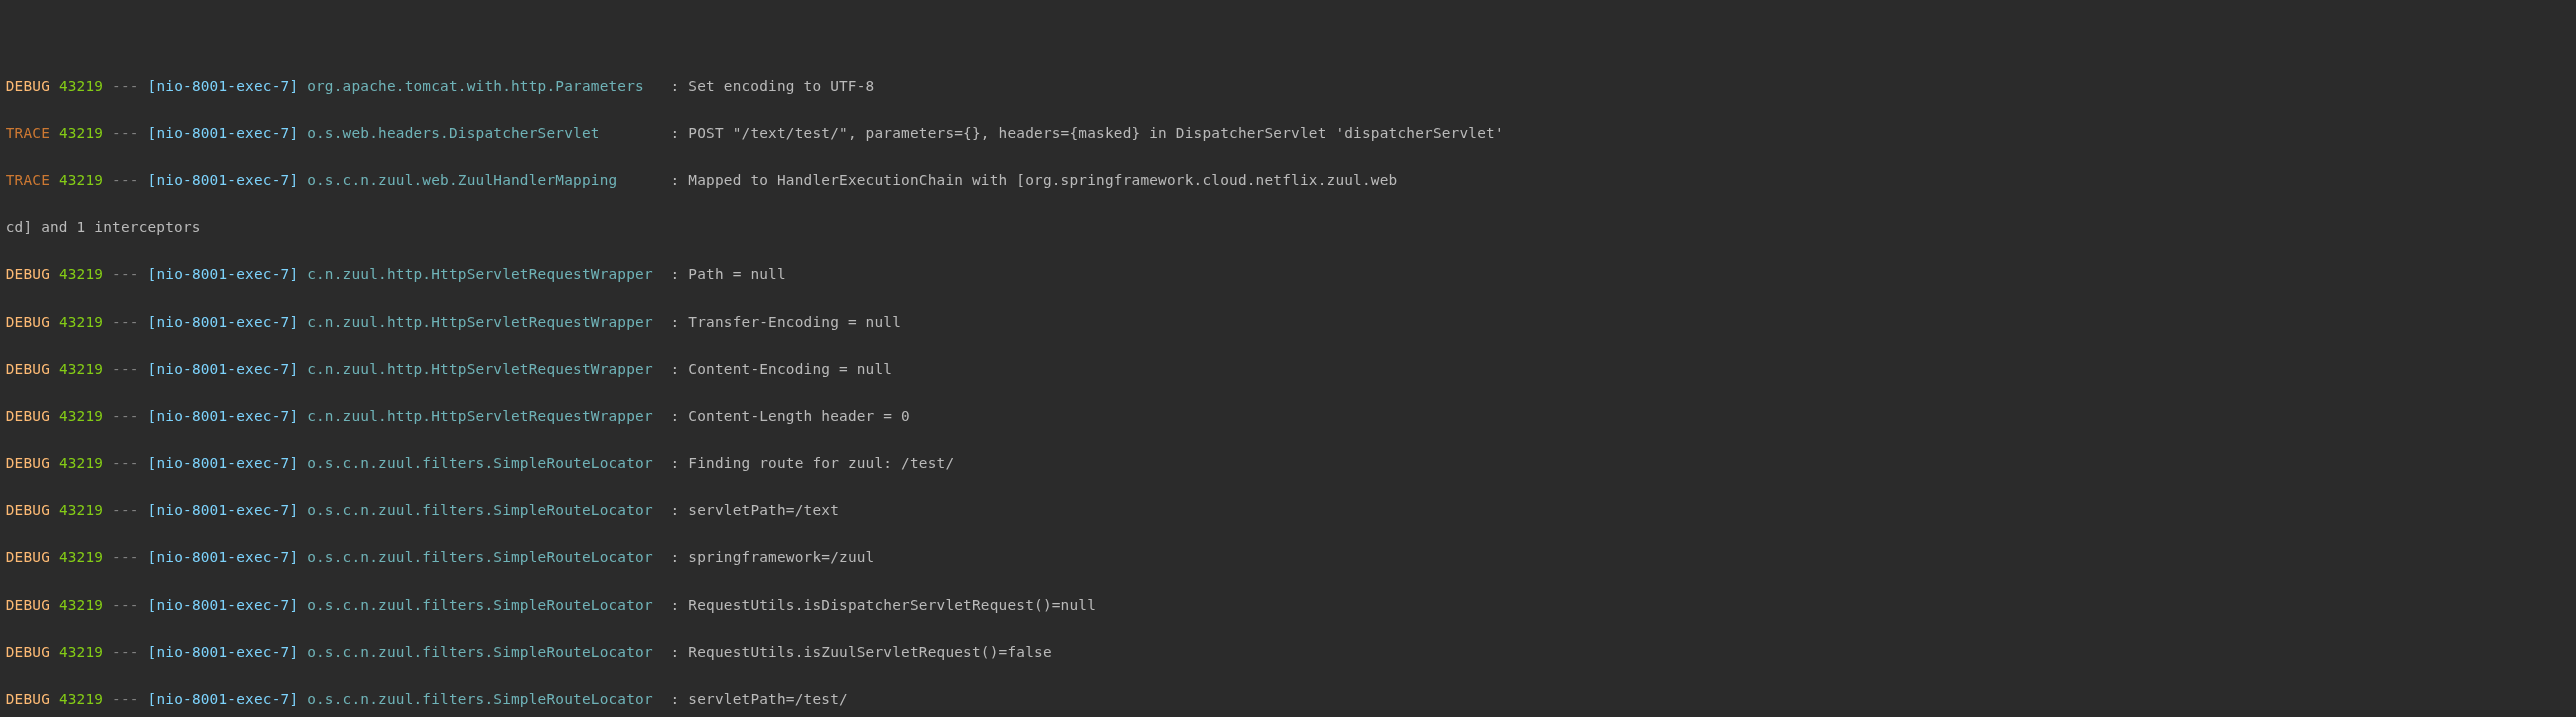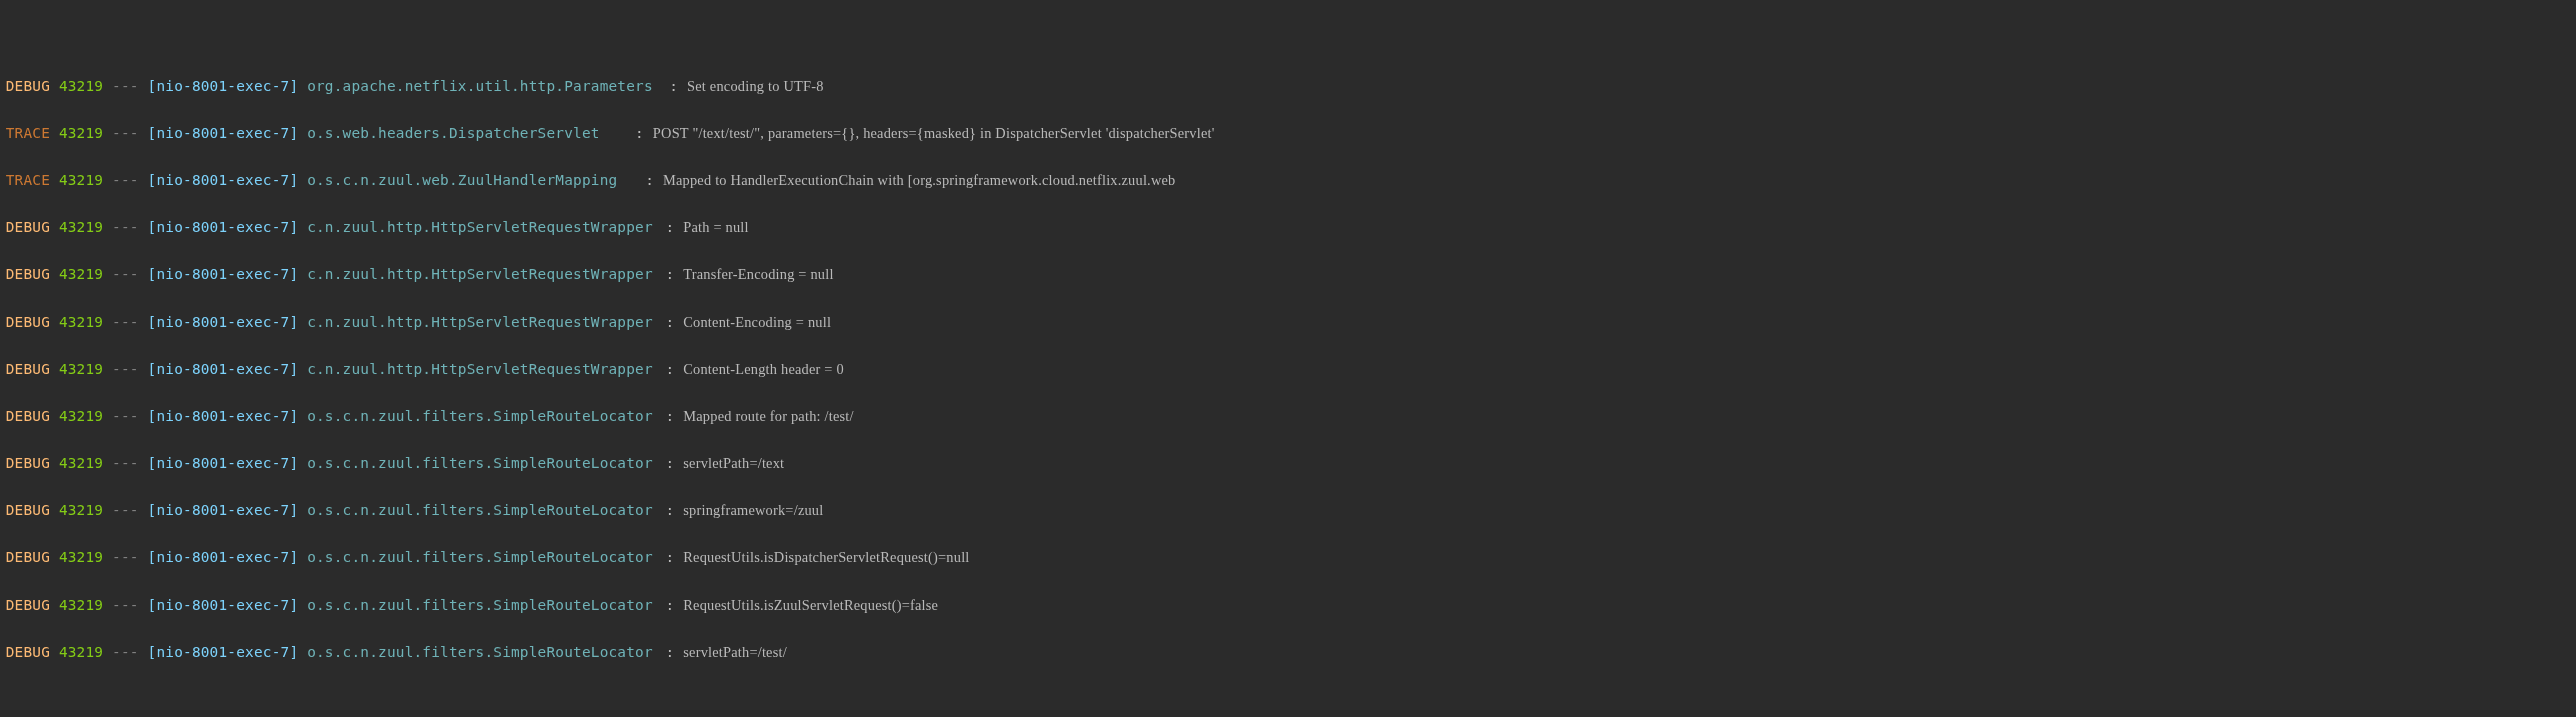--- a/index.html
+++ b/index.html
@@ -16,34 +16,35 @@
   .log{
     padding:3.8px 5.7px 7.6px 5.7px;
   }
   .lvl-DEBUG{color:#fdba74;}
   .lvl-TRACE{color:#cc7832;}
   .pid{color:#84cc16;}
   .dash{color:#808080;}
   .thr{color:#7dd3fc;}
   .cls{color:#6fb3b8;}
   .sep{color:#bababa;}
-  .msg{color:#bababa;font-family:Liberation Serif, serif;}
+  .msg{color:#bababa;}
   .ln{display:block;}
 </style>
 </head>
 <body>
 <div class="log">
-<span class="ln"><span class="lvl-DEBUG">DEBUG</span> <span class="pid">43219</span> <span class="dash">---</span> <span class="thr">[nio-8001-exec-7]</span> <span class="cls">org.apache.netflix.util.http.Parameters</span><span class="msg">  </span> <span class="sep">:</span> <span class="msg">Set encoding to UTF-8</span></span>
+<span class="ln"><span class="lvl-DEBUG">DEBUG</span> <span class="pid">43219</span> <span class="dash">---</span> <span class="thr">[nio-8001-exec-7]</span> <span class="cls">org.apache.tomcat.with.http.Parameters</span><span class="msg">  </span> <span class="sep">:</span> <span class="msg">Set encoding to UTF-8</span></span>
 <span class="ln"><span class="lvl-TRACE">TRACE</span> <span class="pid">43219</span> <span class="dash">---</span> <span class="thr">[nio-8001-exec-7]</span> <span class="cls">o.s.web.headers.DispatcherServlet</span><span class="msg">       </span> <span class="sep">:</span> <span class="msg">POST "/text/test/", parameters={}, headers={masked} in DispatcherServlet 'dispatcherServlet'</span></span>
 <span class="ln"><span class="lvl-TRACE">TRACE</span> <span class="pid">43219</span> <span class="dash">---</span> <span class="thr">[nio-8001-exec-7]</span> <span class="cls">o.s.c.n.zuul.web.ZuulHandlerMapping</span><span class="msg">     </span> <span class="sep">:</span> <span class="msg">Mapped to HandlerExecutionChain with [org.springframework.cloud.netflix.zuul.web</span></span>
+<span class="ln"><span class="msg">cd] and 1 interceptors</span></span>
 <span class="ln"><span class="lvl-DEBUG">DEBUG</span> <span class="pid">43219</span> <span class="dash">---</span> <span class="thr">[nio-8001-exec-7]</span> <span class="cls">c.n.zuul.http.HttpServletRequestWrapper</span><span class="msg"> </span> <span class="sep">:</span> <span class="msg">Path = null</span></span>
 <span class="ln"><span class="lvl-DEBUG">DEBUG</span> <span class="pid">43219</span> <span class="dash">---</span> <span class="thr">[nio-8001-exec-7]</span> <span class="cls">c.n.zuul.http.HttpServletRequestWrapper</span><span class="msg"> </span> <span class="sep">:</span> <span class="msg">Transfer-Encoding = null</span></span>
 <span class="ln"><span class="lvl-DEBUG">DEBUG</span> <span class="pid">43219</span> <span class="dash">---</span> <span class="thr">[nio-8001-exec-7]</span> <span class="cls">c.n.zuul.http.HttpServletRequestWrapper</span><span class="msg"> </span> <span class="sep">:</span> <span class="msg">Content-Encoding = null</span></span>
 <span class="ln"><span class="lvl-DEBUG">DEBUG</span> <span class="pid">43219</span> <span class="dash">---</span> <span class="thr">[nio-8001-exec-7]</span> <span class="cls">c.n.zuul.http.HttpServletRequestWrapper</span><span class="msg"> </span> <span class="sep">:</span> <span class="msg">Content-Length header = 0</span></span>
-<span class="ln"><span class="lvl-DEBUG">DEBUG</span> <span class="pid">43219</span> <span class="dash">---</span> <span class="thr">[nio-8001-exec-7]</span> <span class="cls">o.s.c.n.zuul.filters.SimpleRouteLocator</span><span class="msg"> </span> <span class="sep">:</span> <span class="msg">Mapped route for path: /test/</span></span>
+<span class="ln"><span class="lvl-DEBUG">DEBUG</span> <span class="pid">43219</span> <span class="dash">---</span> <span class="thr">[nio-8001-exec-7]</span> <span class="cls">o.s.c.n.zuul.filters.SimpleRouteLocator</span><span class="msg"> </span> <span class="sep">:</span> <span class="msg">Finding route for zuul: /test/</span></span>
 <span class="ln"><span class="lvl-DEBUG">DEBUG</span> <span class="pid">43219</span> <span class="dash">---</span> <span class="thr">[nio-8001-exec-7]</span> <span class="cls">o.s.c.n.zuul.filters.SimpleRouteLocator</span><span class="msg"> </span> <span class="sep">:</span> <span class="msg">servletPath=/text</span></span>
 <span class="ln"><span class="lvl-DEBUG">DEBUG</span> <span class="pid">43219</span> <span class="dash">---</span> <span class="thr">[nio-8001-exec-7]</span> <span class="cls">o.s.c.n.zuul.filters.SimpleRouteLocator</span><span class="msg"> </span> <span class="sep">:</span> <span class="msg">springframework=/zuul</span></span>
 <span class="ln"><span class="lvl-DEBUG">DEBUG</span> <span class="pid">43219</span> <span class="dash">---</span> <span class="thr">[nio-8001-exec-7]</span> <span class="cls">o.s.c.n.zuul.filters.SimpleRouteLocator</span><span class="msg"> </span> <span class="sep">:</span> <span class="msg">RequestUtils.isDispatcherServletRequest()=null</span></span>
 <span class="ln"><span class="lvl-DEBUG">DEBUG</span> <span class="pid">43219</span> <span class="dash">---</span> <span class="thr">[nio-8001-exec-7]</span> <span class="cls">o.s.c.n.zuul.filters.SimpleRouteLocator</span><span class="msg"> </span> <span class="sep">:</span> <span class="msg">RequestUtils.isZuulServletRequest()=false</span></span>
 <span class="ln"><span class="lvl-DEBUG">DEBUG</span> <span class="pid">43219</span> <span class="dash">---</span> <span class="thr">[nio-8001-exec-7]</span> <span class="cls">o.s.c.n.zuul.filters.SimpleRouteLocator</span><span class="msg"> </span> <span class="sep">:</span> <span class="msg">servletPath=/test/</span></span>
 
 
 
 
 </div>

